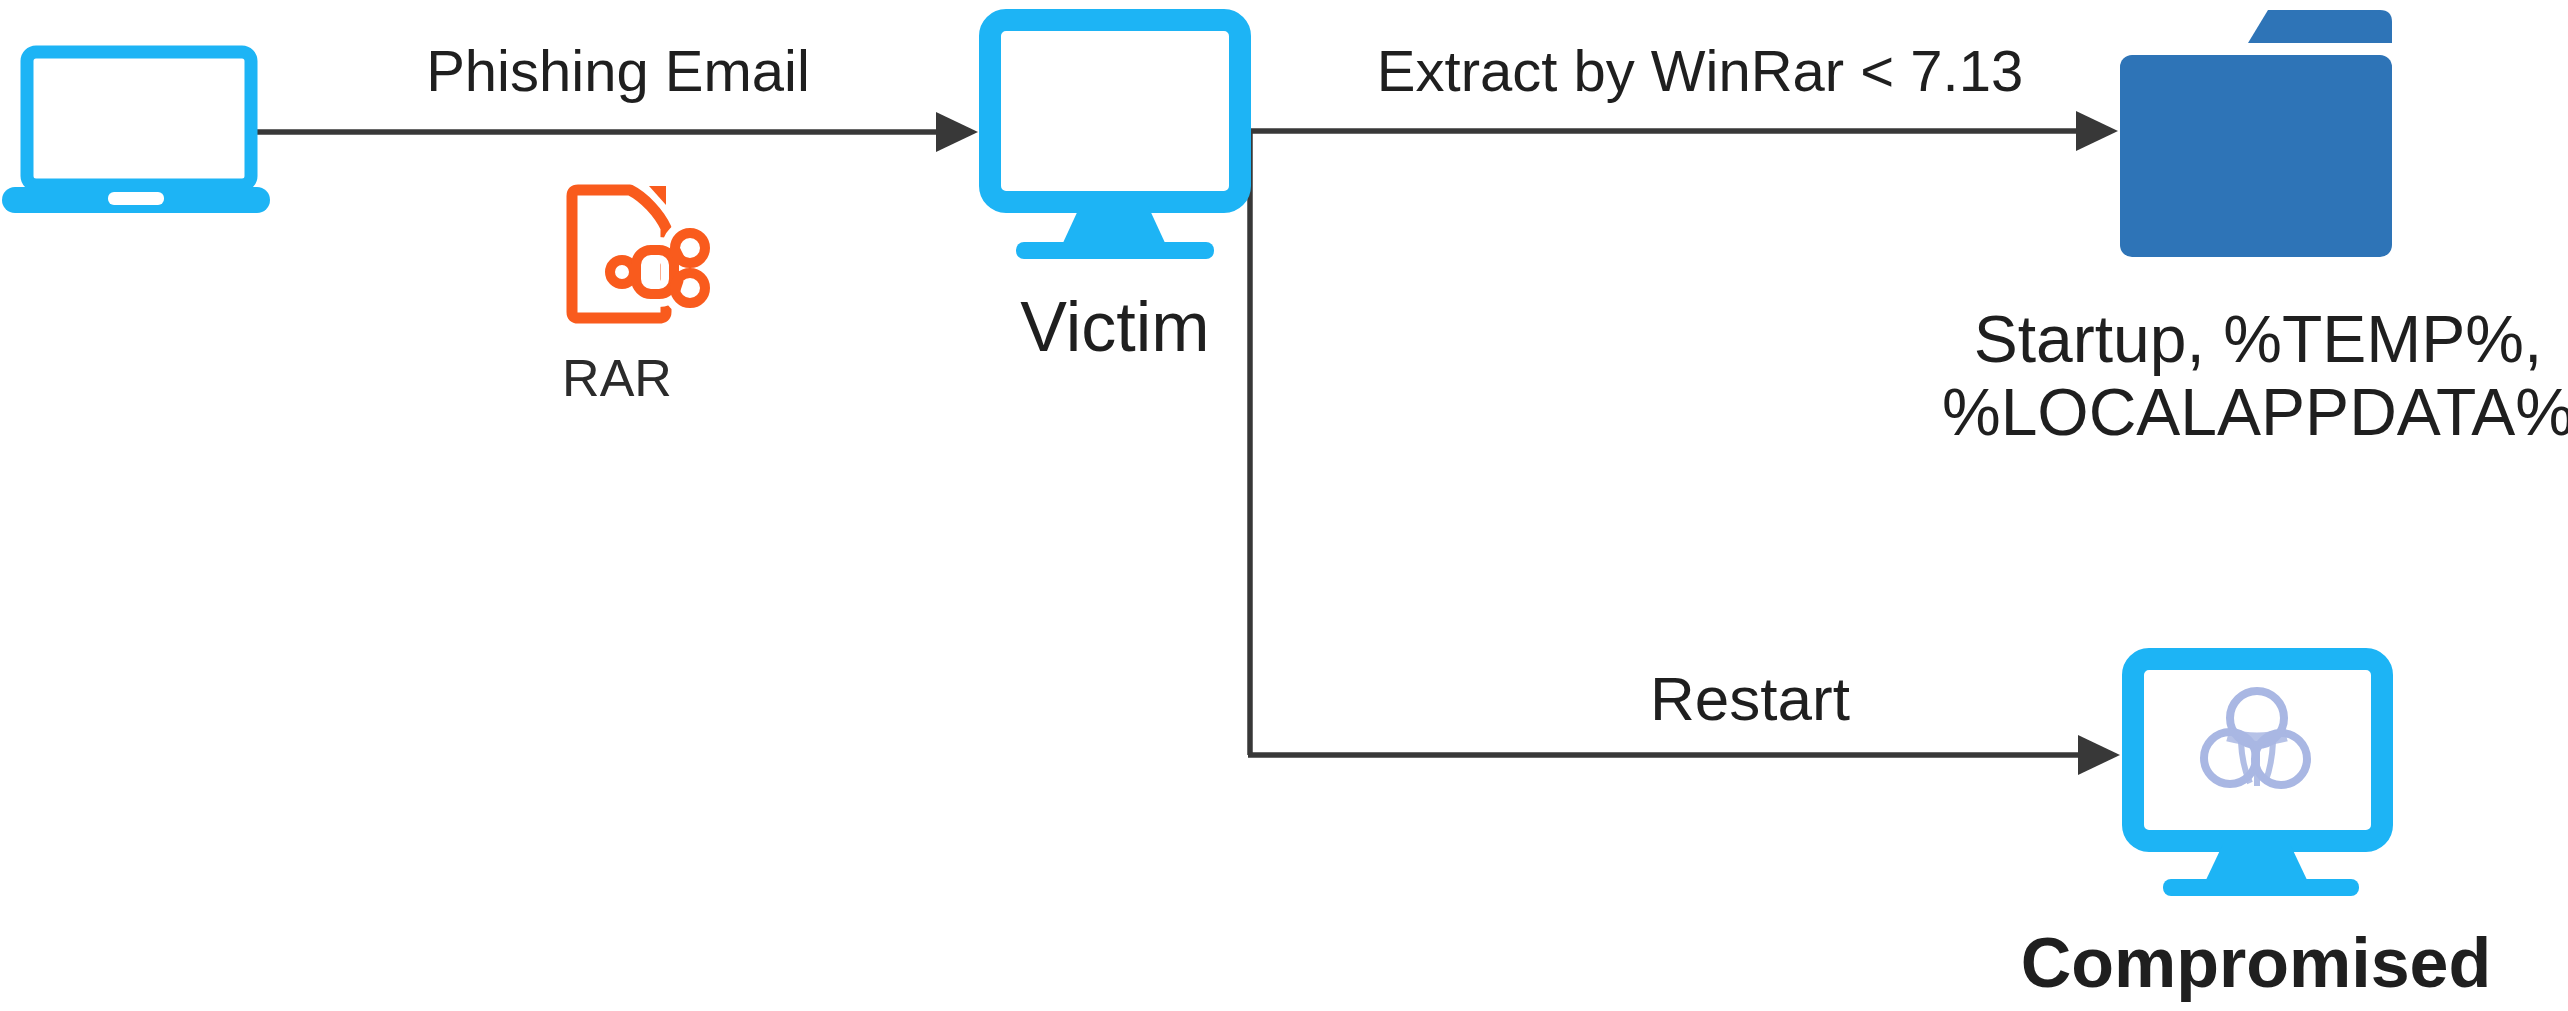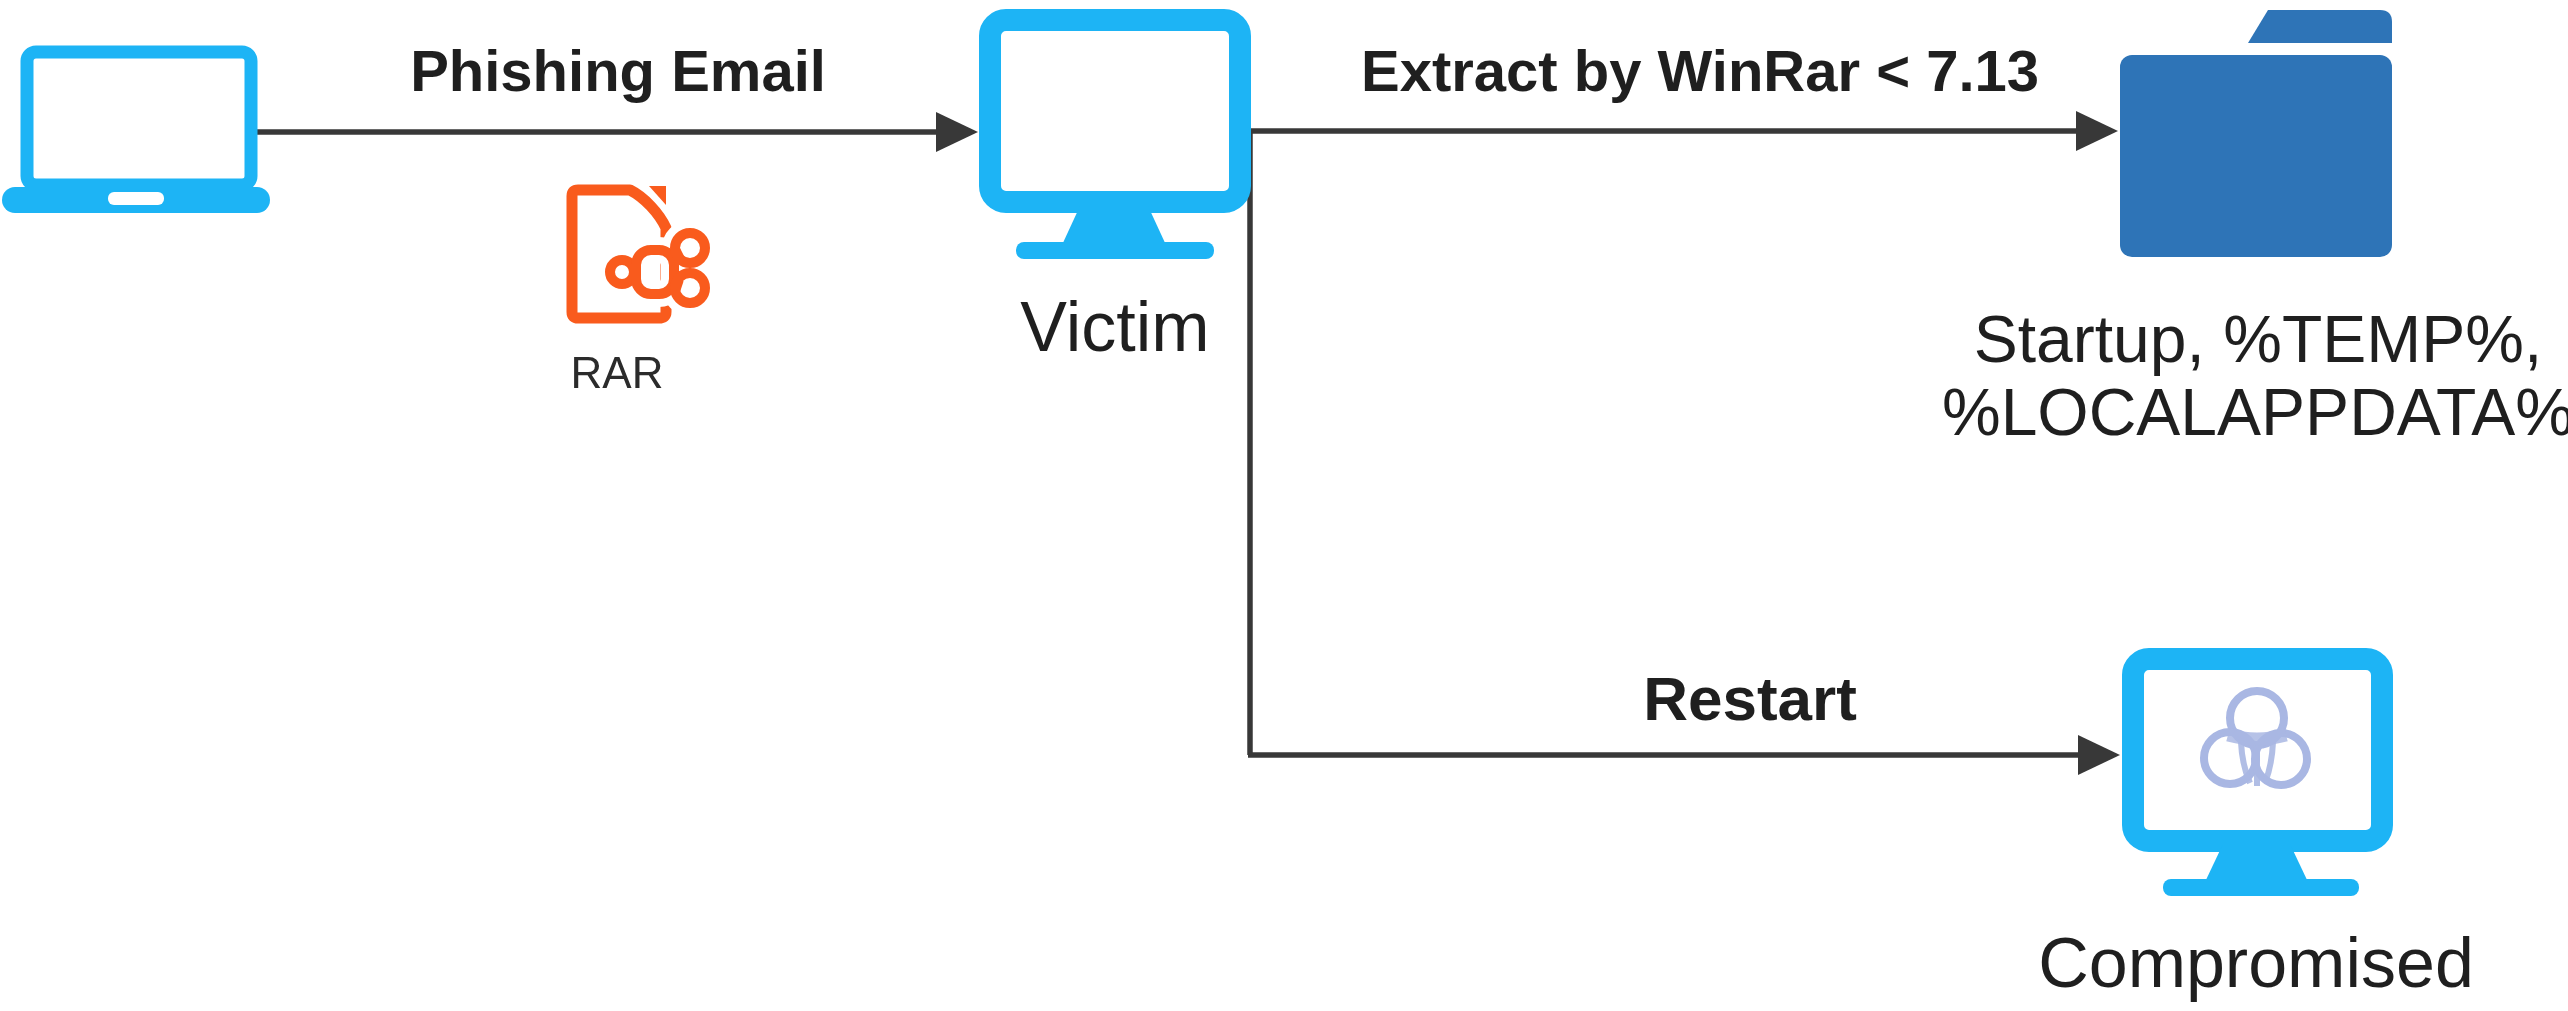--- a/index.html
+++ b/index.html
@@ -23,27 +23,26 @@
     line-height: 1.0;
     color: var(--text);
   }
   .edge-label {
     position: absolute;
     transform: translateX(-50%);
     white-space: nowrap;
     font-size: 58px;
     line-height: 1.0;
     color: var(--text);
-    font-weight: bold;
   }
   .rar-label {
     position: absolute;
     transform: translateX(-50%);
     white-space: nowrap;
-    font-size: 44px;
+    font-size: 52px;
     color: #2b2b2b;
   }
   .folder-label {
     position: absolute;
     transform: translateX(-50%);
     text-align: center;
     font-size: 66px;
     line-height: 73px;
     white-space: nowrap;
     color: var(--text);
@@ -152,15 +151,15 @@
         <circle class="lock-stroke" cx="163" cy="119" r="26" stroke-width="8"></circle>
         <path class="lock-stroke" stroke-width="13" d="M 110 95 Q 139 103 168 95" opacity="0.85"></path>
         <g class="lock-stroke" stroke-width="6" opacity="0.9">
           <path d="M 123 102 Q 124 125 132 143"></path>
           <path d="M 139 104 L 139 146"></path>
           <path d="M 155 102 Q 154 125 147 143"></path>
         </g>
       </g>
     </svg>
   </div>
-  <div class="node-label" style="left:2256px; top:928px;">Compromised</div>
+  <div class="node-label" style="left:2256px; top:928px;font-weight:bold;">Compromised</div>
 
 </div>
 
 </body></html>

